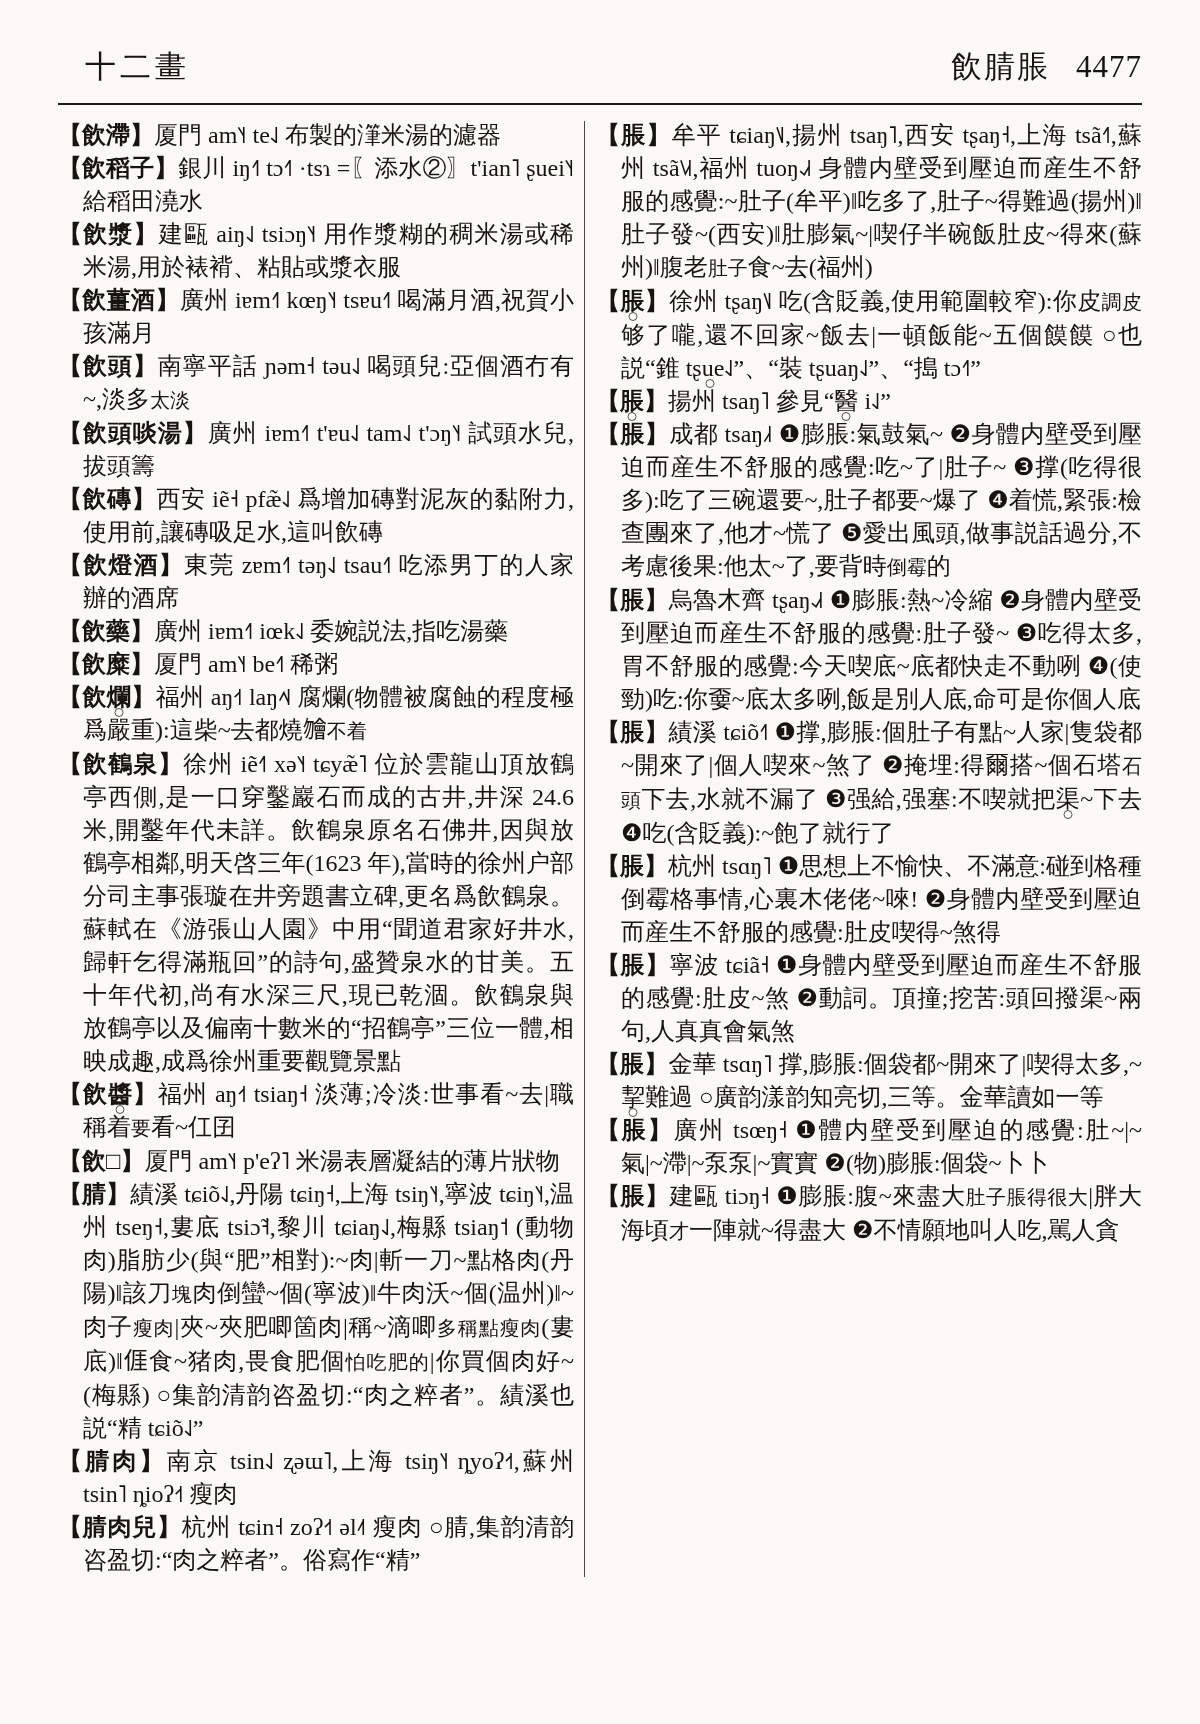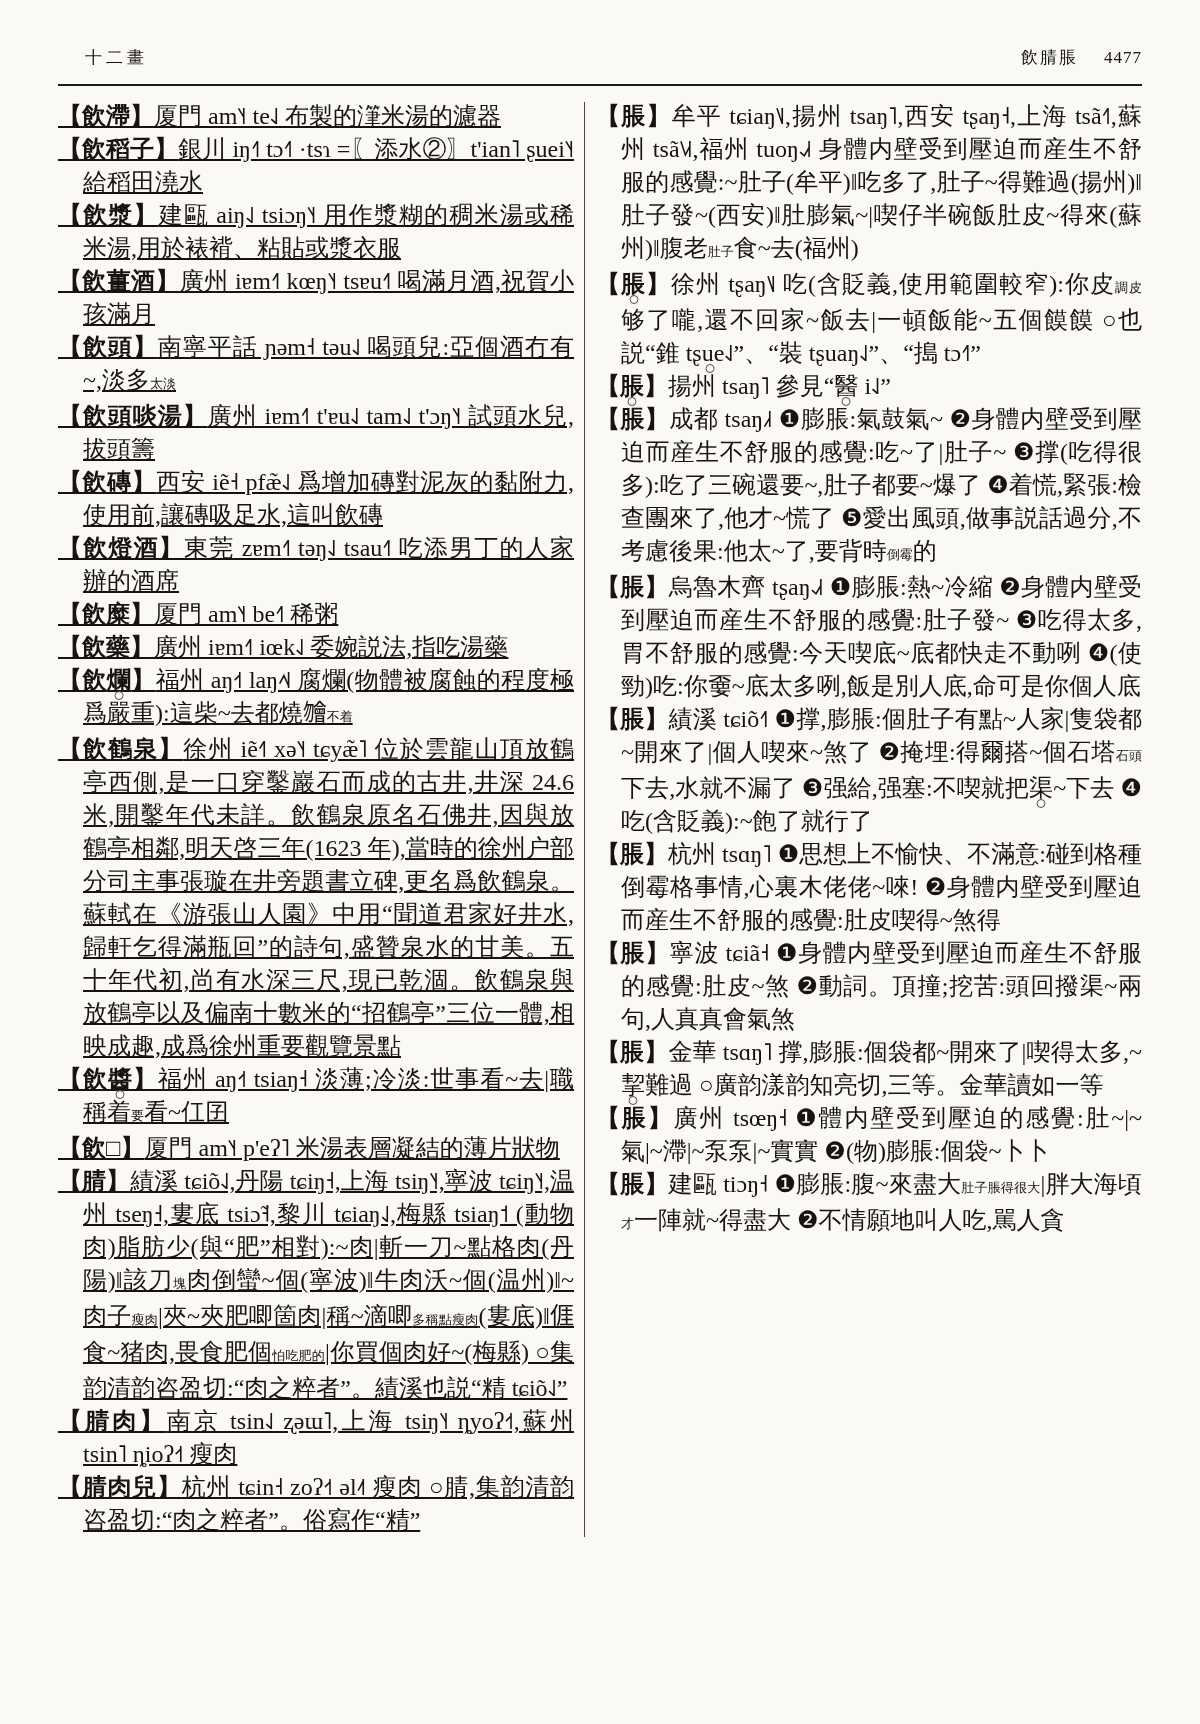--- a/index.html
+++ b/index.html
@@ -6,41 +6,41 @@
   body{
     width:1200px;height:1724px;
     background:#faf9f6;
     color:#17140f;
     font-family:"Liberation Serif","DejaVu Serif",serif;
     -webkit-font-smoothing:antialiased;
   }
   .page{width:1200px;height:1724px;box-sizing:border-box;padding:0 58px;overflow:hidden;}
   .hdr{
     display:flex;justify-content:space-between;align-items:baseline;
-    padding-top:46px;font-size:17px;
+    padding-top:46px;font-size:31px;
   }
   .hdr-left{margin-left:27px;letter-spacing:4px;}
   .hdr-right{letter-spacing:2px;}
   .pagenum{margin-left:26px;letter-spacing:1px;}
   .rule{margin-top:15px;height:2px;background:#1c1a17;}
   main{display:flex;margin-top:14px;}
   .col{box-sizing:border-box;}
-  .col-left{width:516px;text-decoration:underline;}
+  .col-left{width:516px;}
   .divider{width:1px;background:#4a463f;margin:2px 11px 0 10px;}
   .col-right{flex:1;}
   .entry{
     margin:0;
     font-size:24px;
     line-height:33px;
     text-align:justify;
     padding-left:25px;
     text-indent:-25px;
   }
   .hw{font-weight:bold;}
-  .sm{font-size:13px;}
+  .sm{font-size:20px;}
   .ring{position:relative;}
   .ring::after{
     content:"";
     position:absolute;
     left:50%;
     transform:translateX(-50%);
     bottom:-7px;
     width:7px;height:7px;
     border:1px solid #55514a;
     border-radius:50%;
@@ -60,22 +60,22 @@
   <main>
     <section class="col col-left" id="col-left">
         <p class="entry"><span class="hw">【飲滯】</span><span>厦門 am˥˧ te˨˩ 布製的潷米湯的濾器</span></p>
         <p class="entry"><span class="hw">【飲稻子】</span><span>銀川 iŋ˧˥ tɔ˧˥ ·tsɿ =〖添水②〗t'ian˥ ʂuei˥˧ 給稻田澆水</span></p>
         <p class="entry"><span class="hw">【飲漿】</span><span>建甌 aiŋ˨˩ tsiɔŋ˥˧ 用作漿糊的稠米湯或稀米湯,用於裱褙、粘貼或漿衣服</span></p>
         <p class="entry"><span class="hw">【飲薑酒】</span><span>廣州 iɐm˧˥ kœŋ˥˧ tsɐu˧˥ 喝滿月酒,祝賀小孩滿月</span></p>
         <p class="entry"><span class="hw">【飲頭】</span><span>南寧平話 ɲəm˧ təu˨˩ 喝頭兒:亞個酒冇有~,淡多</span><span class="sm">太淡</span></p>
         <p class="entry"><span class="hw">【飲頭啖湯】</span><span>廣州 iɐm˧˥ t'ɐu˨˩ tam˨˩ t'ɔŋ˥˧ 試頭水兒,拔頭籌</span></p>
         <p class="entry"><span class="hw">【飲磚】</span><span>西安 iẽ˧ pfæ̃˨˩ 爲增加磚對泥灰的黏附力,使用前,讓磚吸足水,這叫飲磚</span></p>
         <p class="entry"><span class="hw">【飲燈酒】</span><span>東莞 zɐm˧˥ təŋ˨˩ tsau˧˥ 吃添男丁的人家辦的酒席</span></p>
+        <p class="entry"><span class="hw">【飲藥】</span><span>廣州 iɐm˧˥ iœk˨˩ 委婉説法,指吃湯藥</span></p>
         <p class="entry"><span class="hw">【飲糜】</span><span>厦門 am˥˧ be˧˥ 稀粥</span></p>
-        <p class="entry"><span class="hw">【飲藥】</span><span>廣州 iɐm˧˥ iœk˨˩ 委婉説法,指吃湯藥</span></p>
         <p class="entry"><span class="hw">【飲</span><span class="hw ring">爛</span><span class="hw">】</span><span>福州 aŋ˧˦ laŋ˨˦˨ 腐爛(物體被腐蝕的程度極爲嚴重):這柴~去都燒𣍐</span><span class="sm">不着</span></p>
         <p class="entry"><span class="hw">【飲鶴泉】</span><span>徐州 iẽ˧˥ xə˥˧ tɕyæ̃˥ 位於雲龍山頂放鶴亭西側,是一口穿鑿巖石而成的古井,井深 24.6 米,開鑿年代未詳。飲鶴泉原名石佛井,因與放鶴亭相鄰,明天啓三年(1623 年),當時的徐州户部分司主事張璇在井旁題書立碑,更名爲飲鶴泉。蘇軾在《游張山人園》中用“聞道君家好井水,歸軒乞得滿瓶回”的詩句,盛贊泉水的甘美。五十年代初,尚有水深三尺,現已乾涸。飲鶴泉與放鶴亭以及偏南十數米的“招鶴亭”三位一體,相映成趣,成爲徐州重要觀覽景點</span></p>
         <p class="entry"><span class="hw">【飲</span><span class="hw ring">醬</span><span class="hw">】</span><span>福州 aŋ˧˦ tsiaŋ˧ 淡薄;冷淡:世事看~去|職稱着</span><span class="sm">要</span><span>看~仜囝</span></p>
         <p class="entry"><span class="hw">【飲□】</span><span>厦門 am˥˧ p'eʔ˥ 米湯表層凝結的薄片狀物</span></p>
         <p class="entry"><span class="hw">【腈】</span><span>績溪 tɕiõ˨˩,丹陽 tɕiŋ˧,上海 tsiŋ˥˧,寧波 tɕiŋ˥˧,温州 tseŋ˧,婁底 tsiɔ̃˧,黎川 tɕiaŋ˨˩,梅縣 tsiaŋ˦ (動物肉)脂肪少(與“肥”相對):~肉|斬一刀~點格肉(丹陽)‖該刀</span><span class="sm">塊</span><span>肉倒蠻~個(寧波)‖牛肉沃~個(温州)‖~肉子</span><span class="sm">瘦肉</span><span>|夾~夾肥唧箇肉|稱~滴唧</span><span class="sm">多稱點瘦肉</span><span>(婁底)‖𠊎食~猪肉,畏食肥個</span><span class="sm">怕吃肥的</span><span>|你買個肉好~(梅縣) ○集韵清韵咨盈切:“肉之粹者”。績溪也説“精 tɕiõ˨˩”</span></p>
         <p class="entry"><span class="hw">【腈肉】</span><span>南京 tsin˨˩ ʐəɯ˥,上海 tsiŋ˥˧ ȵyoʔ˧˦,蘇州 tsin˥ ȵioʔ˧˦ 瘦肉</span></p>
         <p class="entry"><span class="hw">【腈肉兒】</span><span>杭州 tɕin˧ zoʔ˧˦ əl˨˦ 瘦肉 ○腈,集韵清韵咨盈切:“肉之粹者”。俗寫作“精”</span></p>
       </section>
     <div class="divider"></div>
     <section class="col col-right" id="col-right">

